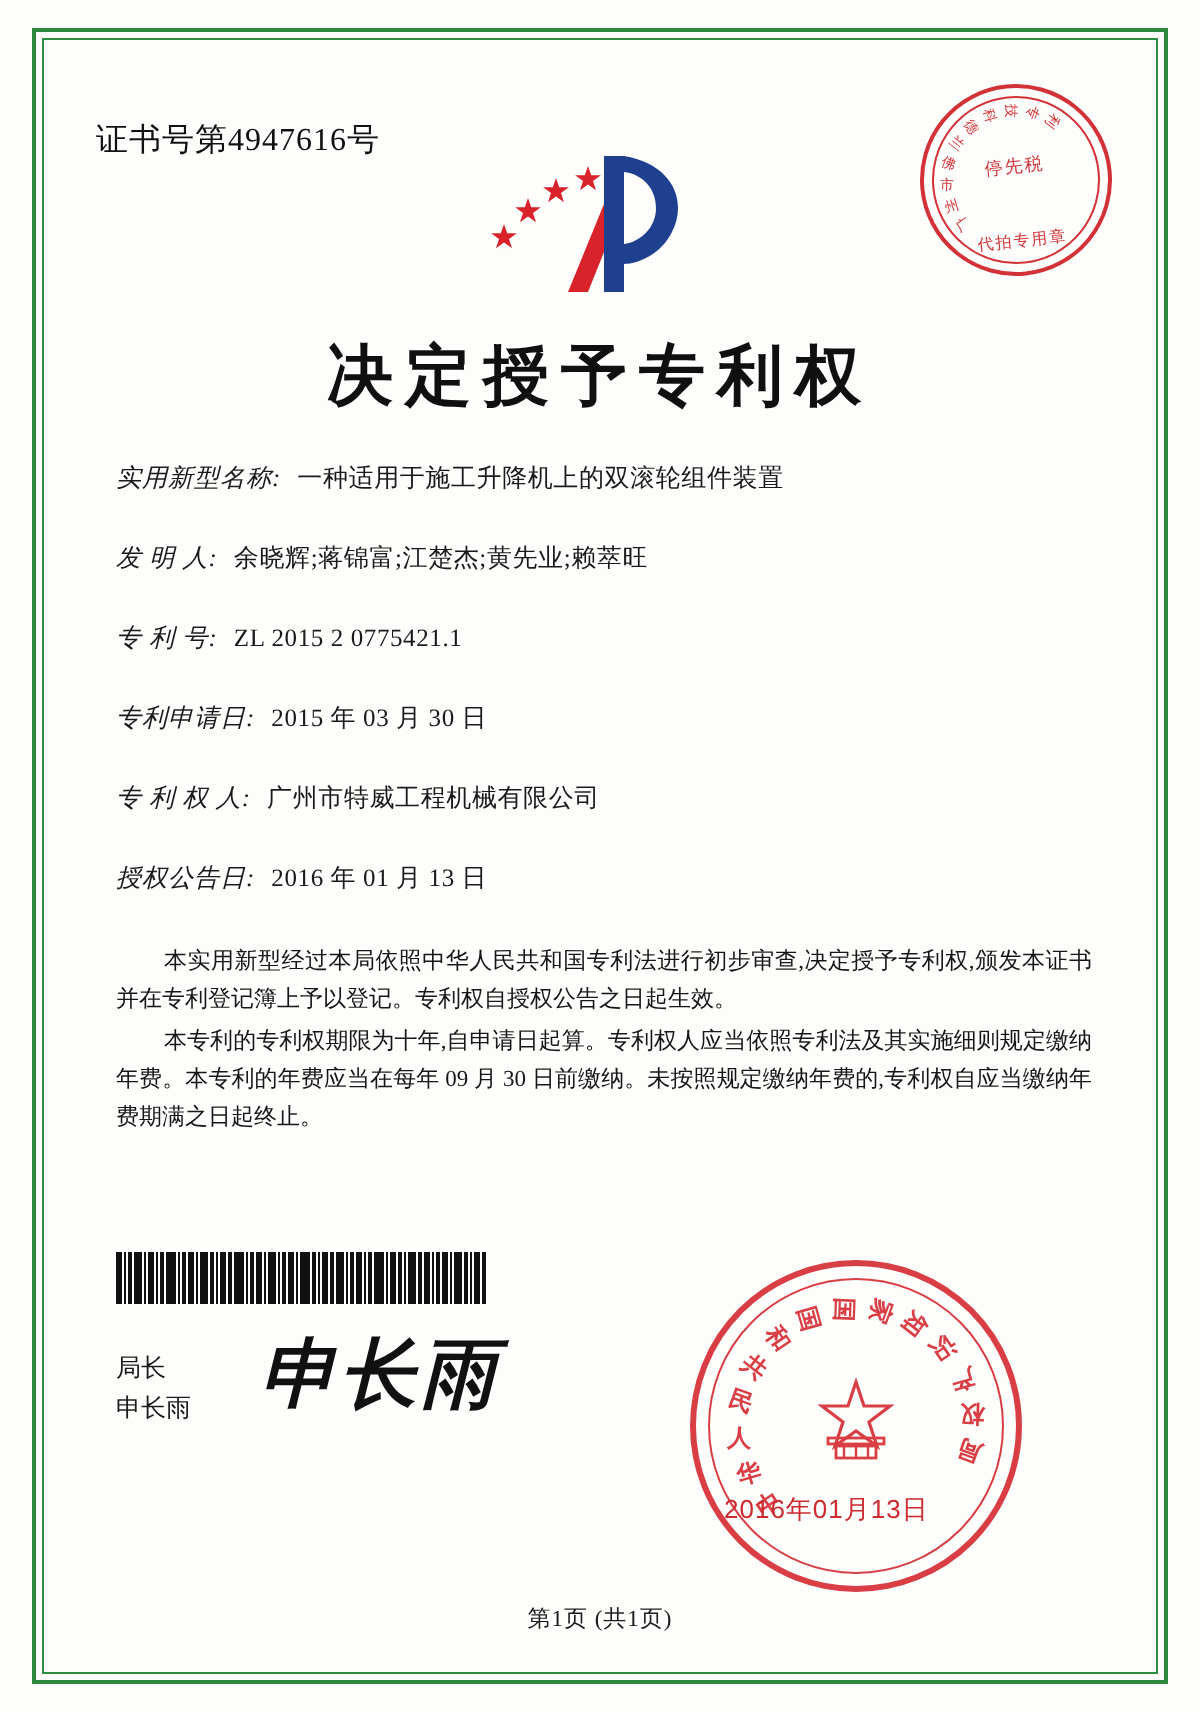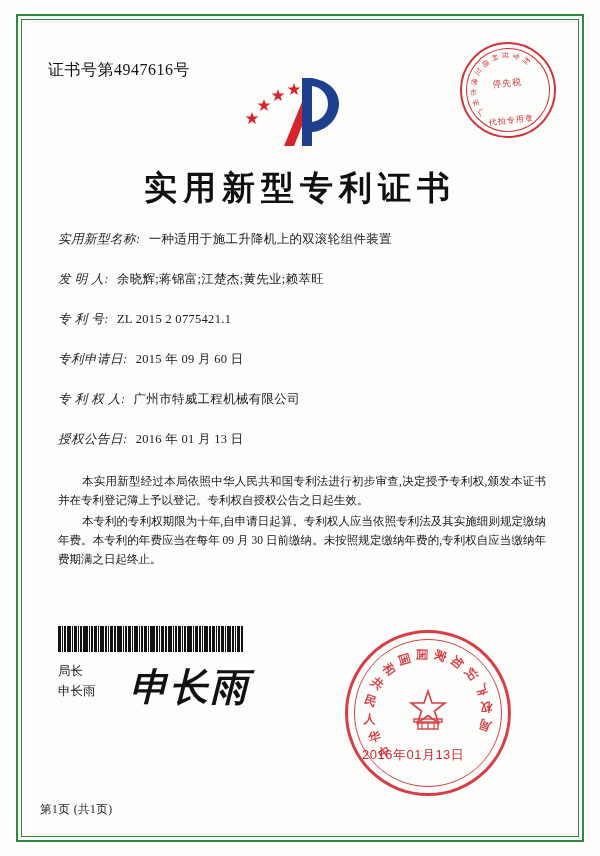--- a/index.html
+++ b/index.html
@@ -182,21 +182,21 @@
   }
   .barcode .bars i {
     display: block;
     background: #111;
     margin-right: 1px;
   }
   
   .sig-block {
     position: absolute;
     left: 18px;
-    top: 621px;
+    top: 634px;
     font-size: 12.5px;
     line-height: 20px;
   }
   .sig-script {
     position: absolute;
     left: 90px;
     top: 622px;
     font-size: 38px;
     font-family: "Liberation Serif", "DejaVu Serif", serif;
     font-style: italic;
@@ -251,21 +251,21 @@
     color: #cc2b30;
     letter-spacing: 0.5px;
     font-family: "Liberation Sans", sans-serif;
   }
   
   .footer {
     position: absolute;
     left: 0;
     right: 0;
     top: 762px;
-    text-align: left;
+    text-align: center;
     font-size: 11.5px;
     letter-spacing: 0.5px;
   }
 </style>
 </head>
 <body>
 
 <div class="page">
   <div class="border-outer"></div>
   <div class="border-inner"></div>
@@ -302,38 +302,38 @@
           <polygon points="54,17 55.6,21.6 60.4,21.6 56.5,24.5 58,29.1 54,26.2 50,29.1 51.5,24.5 47.6,21.6 52.4,21.6"></polygon>
         </g>
 
         <path d="M62 12 L72 12 L72 80 L62 80 Z" fill="#1f3f8f"></path>
         <path d="M72 12 C96 16, 104 34, 96 50 C90 62, 78 66, 72 66 L72 56 C80 55, 88 48, 88 38 C88 28, 81 21, 72 20 Z" fill="#1f3f8f"></path>
 
         <path d="M44 80 L62 36 L62 60 L54 80 Z" fill="#d8232a"></path>
       </svg>
     </div>
 
-    <div class="doc-title">实用新型专利证书</div>
+    <div class="doc-title">决定授予专利权</div>
 
     <div class="fields">
       <div class="field-row">
         <span class="field-label">实用新型名称:</span>
         <span class="field-value">一种适用于施工升降机上的双滚轮组件装置</span>
       </div>
       <div class="field-row">
         <span class="field-label">发 明 人:</span>
         <span class="field-value">余晓辉;蒋锦富;江楚杰;黄先业;赖萃旺</span>
       </div>
       <div class="field-row">
         <span class="field-label">专 利 号:</span>
         <span class="field-value">ZL 2015 2 0775421.1</span>
       </div>
       <div class="field-row">
         <span class="field-label">专利申请日:</span>
-        <span class="field-value">2015 年 09 月 60 日</span>
+        <span class="field-value">2015 年 03 月 30 日</span>
       </div>
       <div class="field-row">
         <span class="field-label">专 利 权 人:</span>
         <span class="field-value">广州市特威工程机械有限公司</span>
       </div>
       <div class="field-row">
         <span class="field-label">授权公告日:</span>
         <span class="field-value">2016 年 01 月 13 日</span>
       </div>
     </div>

